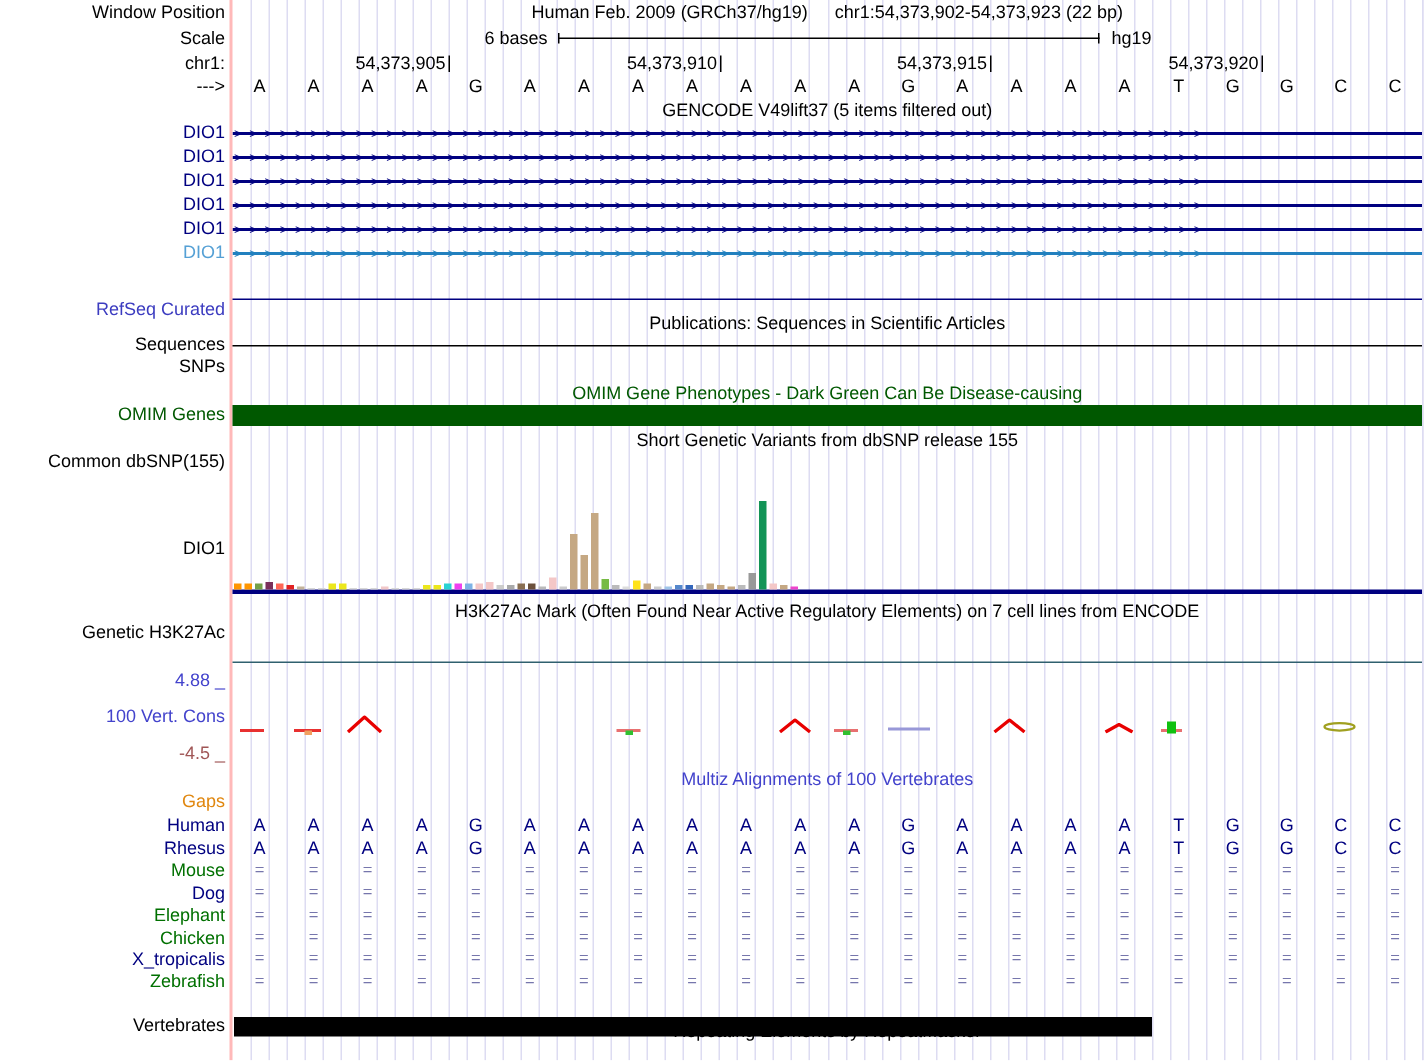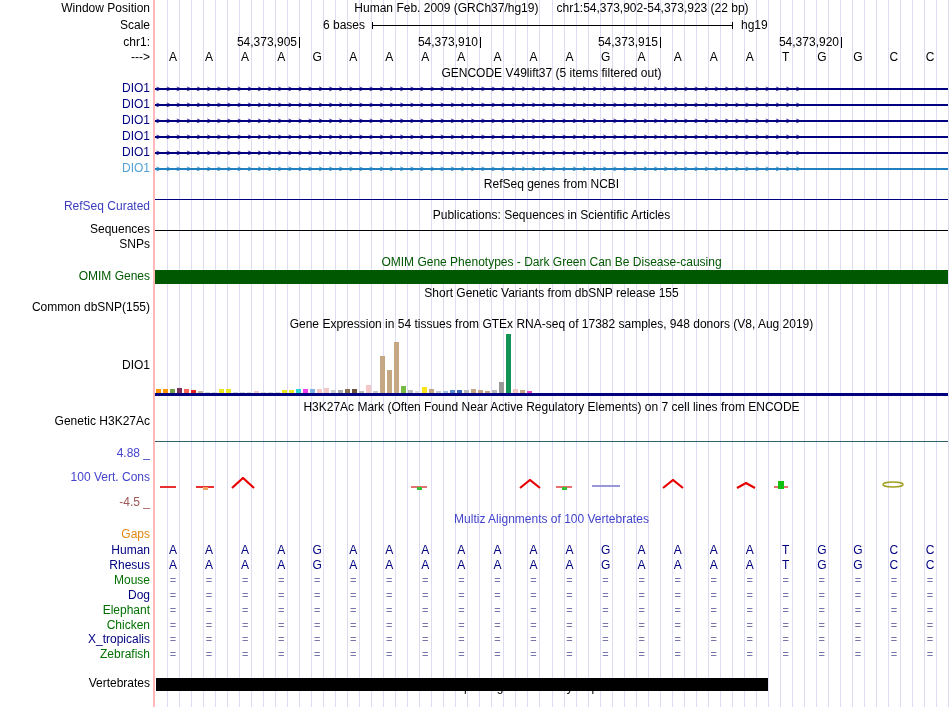--- a/index.html
+++ b/index.html
@@ -105,38 +105,36 @@
   <div class="abs" style="left:372px;top:25px;width:361px;height:1px;background:#000"></div>
   <div class="abs" style="left:372px;top:22px;width:1px;height:7px;background:#000"></div>
   <div class="abs" style="left:732px;top:22px;width:1px;height:7px;background:#000"></div>
   <div class="abs" style="left:741px;top:19px;line-height:13px">hg19</div>
 
   <div class="lbl" style="top:36px">chr1:</div>
   <div class="lbl" style="top:51px">---&gt;</div>
 
   <div class="title" style="top:67px">GENCODE V49lift37 (5 items filtered out)</div>
 
-  <div class="title" style="top:178px">RefSeq genes from NCBI</div>
   <div class="lbl" style="top:200px;color:#3c3cc0">RefSeq Curated</div>
   <div class="hline" style="top:199px;height:1px;background:#000080"></div>
 
   <div class="title" style="top:209px">Publications: Sequences in Scientific Articles</div>
   <div class="lbl" style="top:223px">Sequences</div>
   <div class="hline" style="top:230px;height:1px;background:#000"></div>
 
   <div class="lbl" style="top:238px">SNPs</div>
 
   <div class="title" style="top:256px;color:#005800">OMIM Gene Phenotypes - Dark Green Can Be Disease-causing</div>
   <div class="lbl" style="top:270px;color:#005800">OMIM Genes</div>
   <div class="hline" style="top:270px;height:14px;background:#005800"></div>
 
   <div class="title" style="top:287px">Short Genetic Variants from dbSNP release 155</div>
   <div class="lbl" style="top:301px">Common dbSNP(155)</div>
 
-  <div class="title" style="top:318px">Gene Expression in 54 tissues from GTEx RNA-seq of 17382 samples, 948 donors (V8, Aug 2019)</div>
   <div class="lbl" style="top:359px">DIO1</div>
   <div class="hline" style="top:393px;height:3px;background:#000080"></div>
 
   <div class="title" style="top:401px">H3K27Ac Mark (Often Found Near Active Regulatory Elements) on 7 cell lines from ENCODE</div>
   <div class="lbl" style="top:415px">Genetic H3K27Ac</div>
   <div class="hline" style="top:441px;height:1px;background:#30606e"></div>
 
   <div class="lbl" style="top:447px;color:#4343cc">4.88 _</div>
   <div class="lbl" style="top:471px;color:#4343cc">100 Vert. Cons</div>
   <div class="lbl" style="top:496px;color:#a05656">-4.5 _</div>

